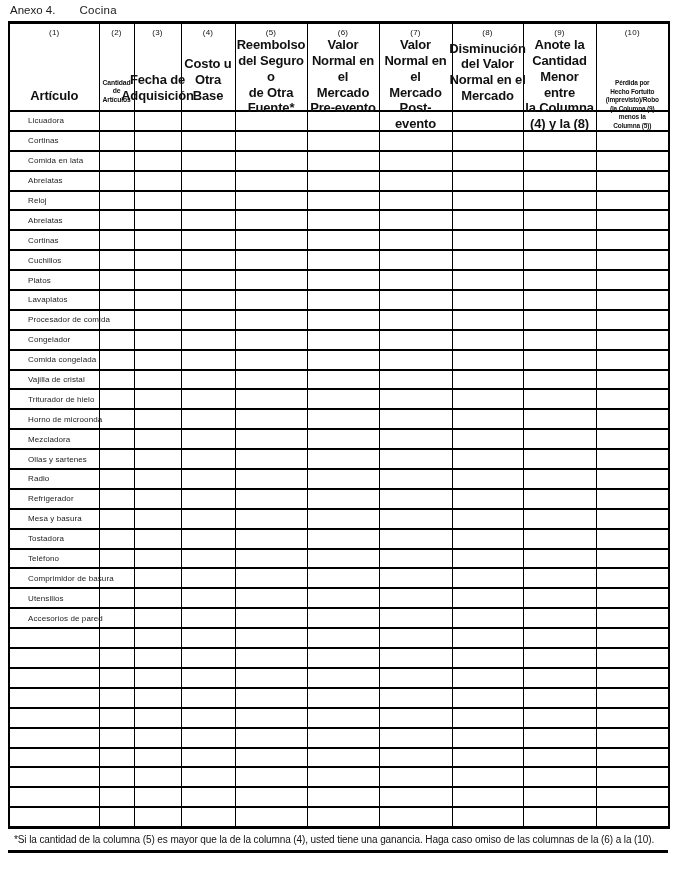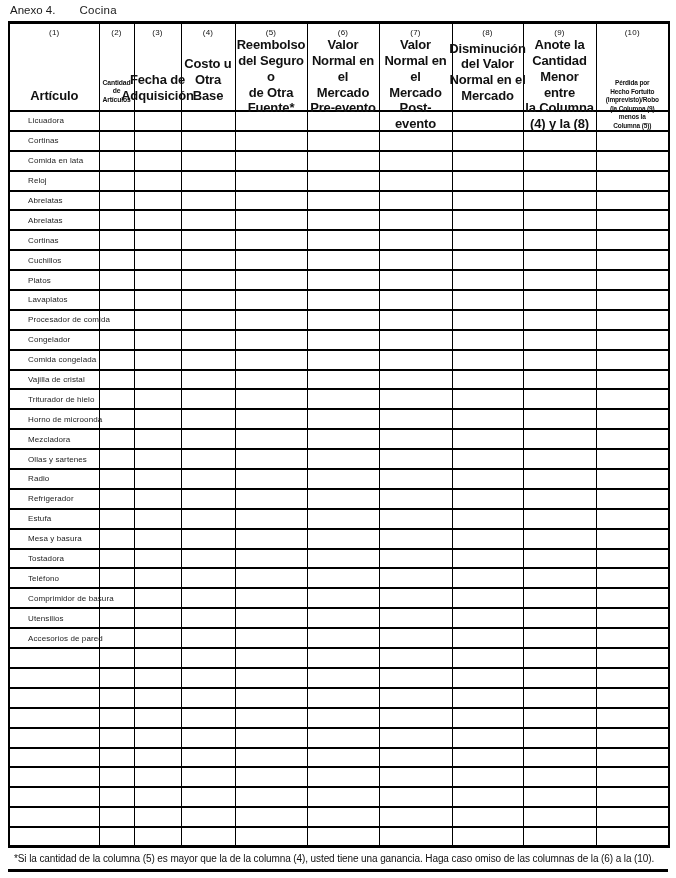--- a/index.html
+++ b/index.html
@@ -253,20 +253,32 @@
           <td></td>
           <td></td>
           <td></td>
           <td></td>
           <td></td>
           <td></td>
           <td></td>
           <td></td>
         </tr>
         <tr>
+          <td class="label-cell">Abrelatas</td>
+          <td></td>
+          <td></td>
+          <td></td>
+          <td></td>
+          <td></td>
+          <td></td>
+          <td></td>
+          <td></td>
+          <td></td>
+        </tr>
+        <tr>
           <td class="label-cell">Reloj</td>
           <td></td>
           <td></td>
           <td></td>
           <td></td>
           <td></td>
           <td></td>
           <td></td>
           <td></td>
           <td></td>
@@ -277,32 +289,20 @@
           <td></td>
           <td></td>
           <td></td>
           <td></td>
           <td></td>
           <td></td>
           <td></td>
           <td></td>
         </tr>
         <tr>
-          <td class="label-cell">Abrelatas</td>
-          <td></td>
-          <td></td>
-          <td></td>
-          <td></td>
-          <td></td>
-          <td></td>
-          <td></td>
-          <td></td>
-          <td></td>
-        </tr>
-        <tr>
           <td class="label-cell">Cortinas</td>
           <td></td>
           <td></td>
           <td></td>
           <td></td>
           <td></td>
           <td></td>
           <td></td>
           <td></td>
           <td></td>
@@ -446,32 +446,20 @@
           <td></td>
           <td></td>
           <td></td>
           <td></td>
           <td></td>
           <td></td>
           <td></td>
         </tr>
         <tr>
           <td class="label-cell">Refrigerador</td>
-          <td></td>
-          <td></td>
-          <td></td>
-          <td></td>
-          <td></td>
-          <td></td>
-          <td></td>
-          <td></td>
-          <td></td>
-        </tr>
-        <tr>
-          <td class="label-cell">Estufa</td>
           <td></td>
           <td></td>
           <td></td>
           <td></td>
           <td></td>
           <td></td>
           <td></td>
           <td></td>
           <td></td>
         </tr>

